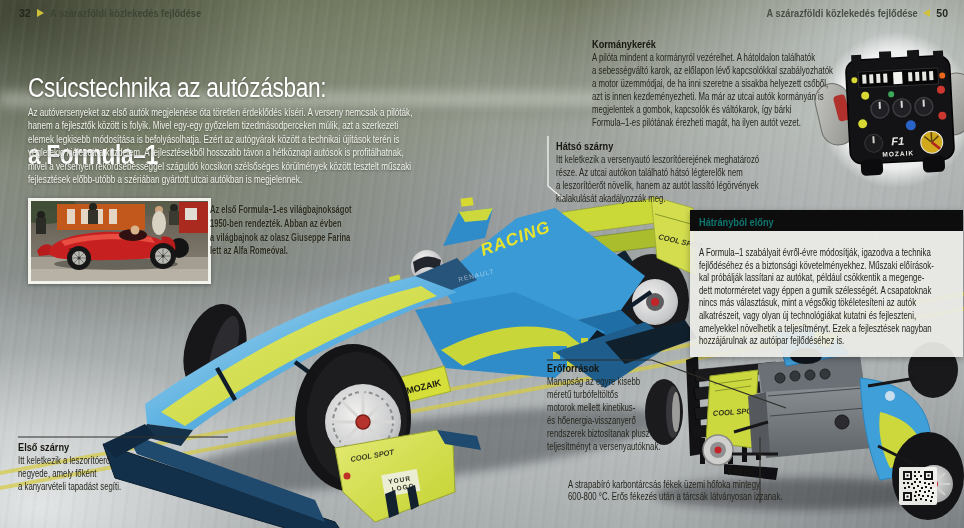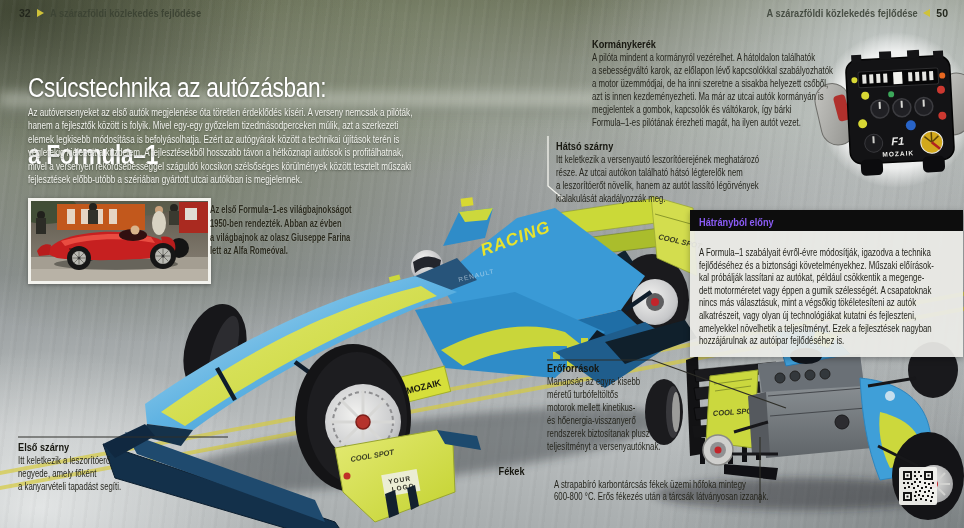--- a/index.html
+++ b/index.html
@@ -46,26 +46,26 @@
   
   .co{z-index:5;}
   .co h3{margin:0 0 2px;font-size:11.5px;font-weight:bold;color:#16160f;
     transform:scaleX(.8);transform-origin:0 0;white-space:pre;}
   .co .bd{font-size:10.4px;line-height:12.9px;color:#26261e;white-space:pre;
     transform:scaleX(.75);transform-origin:0 0;}
   .co-steering{left:547px;top:38px;margin-left:45px;}
   .co-rearwing{left:556px;top:140px;}
   .co-power{left:547px;top:362px;}
   .co-frontwing{left:18px;top:441px;}
-  .co-brakes{left:492px;top:461px;width:248px;text-align:left;}
+  .co-brakes{left:506px;top:461px;width:248px;text-align:right;}
   .co-brakes h3{transform-origin:100% 0;}
   .co-brakes .bd{transform-origin:100% 0;line-height:12.4px;}
   
   .box{left:690px;top:210px;width:273px;z-index:5;box-shadow:0 2px 6px rgba(0,0,0,.3);}
-  .box-hd{background:#0d0d0d;color:#8b5cf6;height:21px;line-height:21px;padding-left:9px;}
+  .box-hd{background:#0d0d0d;color:#0f766e;height:21px;line-height:21px;padding-left:9px;}
   .box-hd span{display:inline-block;font-size:11.5px;font-weight:bold;transform:scaleX(.8);transform-origin:0 50%;white-space:pre;}
   .box-bd{background:rgba(236,236,231,.93);padding:16px 9px 9px;}
   .box-bd .bd2{font-size:10.3px;line-height:12.6px;color:#24241d;white-space:pre;
     transform:scaleX(.76);transform-origin:0 0;}
   .z2{z-index:2;} .z4{z-index:4;}
 </style>
 </head>
 <body>
 
 <div id="page">

